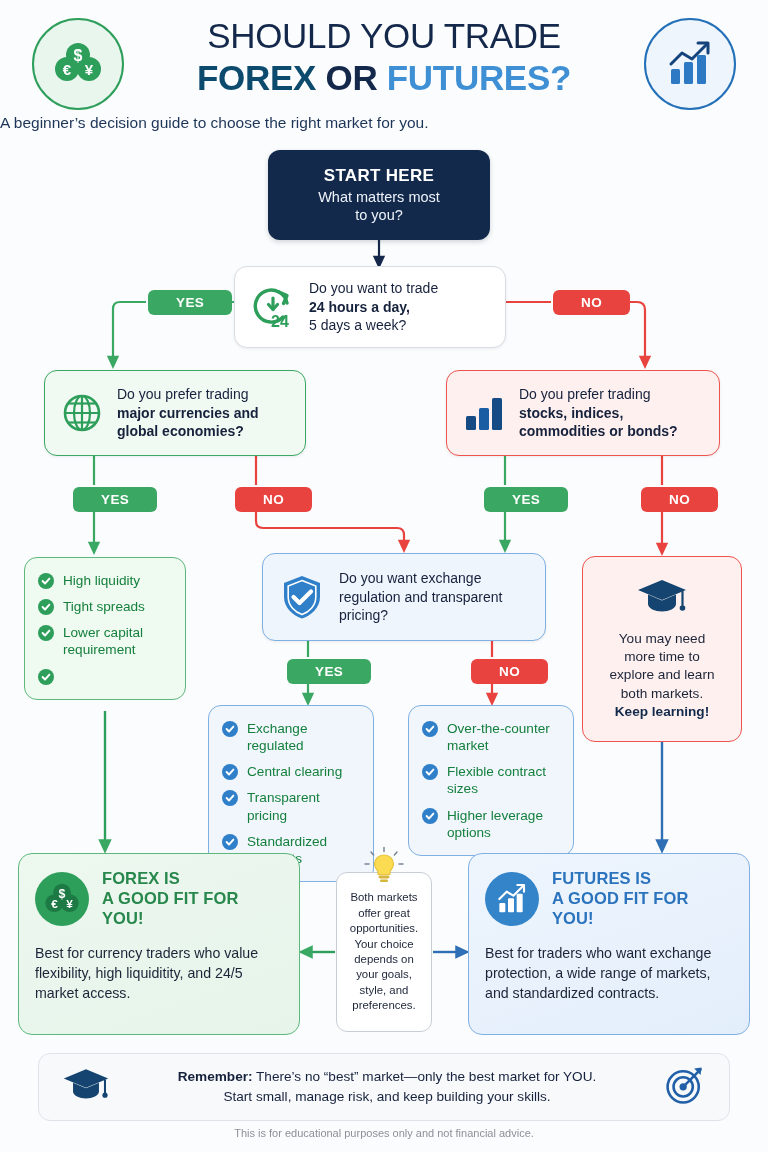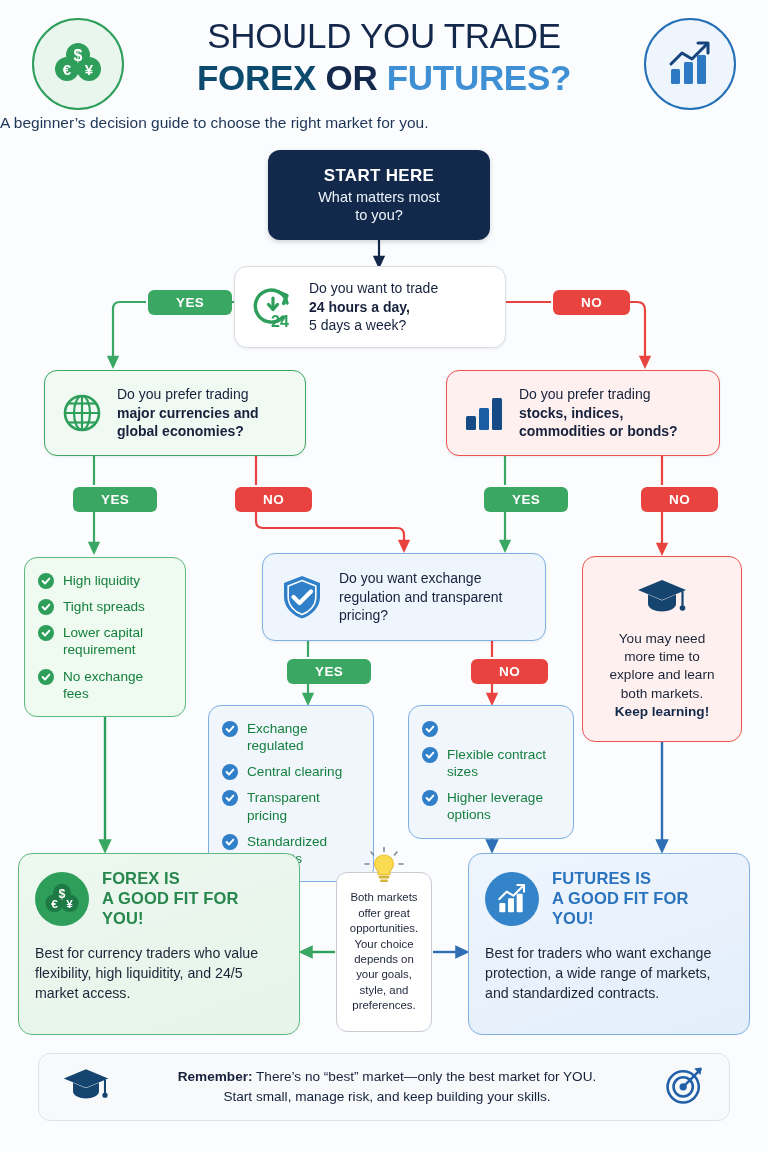--- a/index.html
+++ b/index.html
@@ -350,21 +350,20 @@
           </svg>
         </span>
       <span class="li-txt">Lower capital requirement</span>
     </div>
     <div class="li-row">
       <span class="tick g">
           <svg width="10" height="10" viewBox="0 0 10 10">
             <path d="M1.6,5 L4,7.5 L8.4,2.6" stroke="#fff" stroke-width="1.9" fill="none" stroke-linecap="round" stroke-linejoin="round"></path>
           </svg>
         </span>
-      <span class="li-txt">No exchange fees</span>
     </div>
   </div>
 
   <div id="fu-benefits" class="node list-box lb-blue">
     <div class="li-row">
       <span class="tick b">
           <svg width="10" height="10" viewBox="0 0 10 10">
             <path d="M1.6,5 L4,7.5 L8.4,2.6" stroke="#fff" stroke-width="1.9" fill="none" stroke-linecap="round" stroke-linejoin="round"></path>
           </svg>
         </span>
@@ -396,20 +395,21 @@
     </div>
   </div>
 
   <div id="otc-benefits" class="node list-box lb-blue">
     <div class="li-row">
       <span class="tick b">
           <svg width="10" height="10" viewBox="0 0 10 10">
             <path d="M1.6,5 L4,7.5 L8.4,2.6" stroke="#fff" stroke-width="1.9" fill="none" stroke-linecap="round" stroke-linejoin="round"></path>
           </svg>
         </span>
+      <span class="li-txt">Over-the-counter market</span>
     </div>
     <div class="li-row">
       <span class="tick b">
           <svg width="10" height="10" viewBox="0 0 10 10">
             <path d="M1.6,5 L4,7.5 L8.4,2.6" stroke="#fff" stroke-width="1.9" fill="none" stroke-linecap="round" stroke-linejoin="round"></path>
           </svg>
         </span>
       <span class="li-txt">Flexible contract sizes</span>
     </div>
     <div class="li-row">
@@ -505,14 +505,15 @@
       <svg width="44" height="44" viewBox="0 0 48 48">
         <circle cx="22" cy="26" r="17" stroke="#2160a8" stroke-width="2.8" fill="none"></circle>
         <circle cx="22" cy="26" r="10.5" stroke="#2160a8" stroke-width="2.8" fill="none"></circle>
         <circle cx="22" cy="26" r="4" fill="#2160a8"></circle>
         <path d="M22,26 L41,7" stroke="#2160a8" stroke-width="2.8" stroke-linecap="round"></path>
         <path d="M34,6 L42,5 L41,13 Z" fill="#2160a8"></path>
       </svg>
     </span>
   </div>
 
+  <div id="disclaimer">This is for educational purposes only and not financial advice.</div>
 
 </div>
 
 </body></html>

